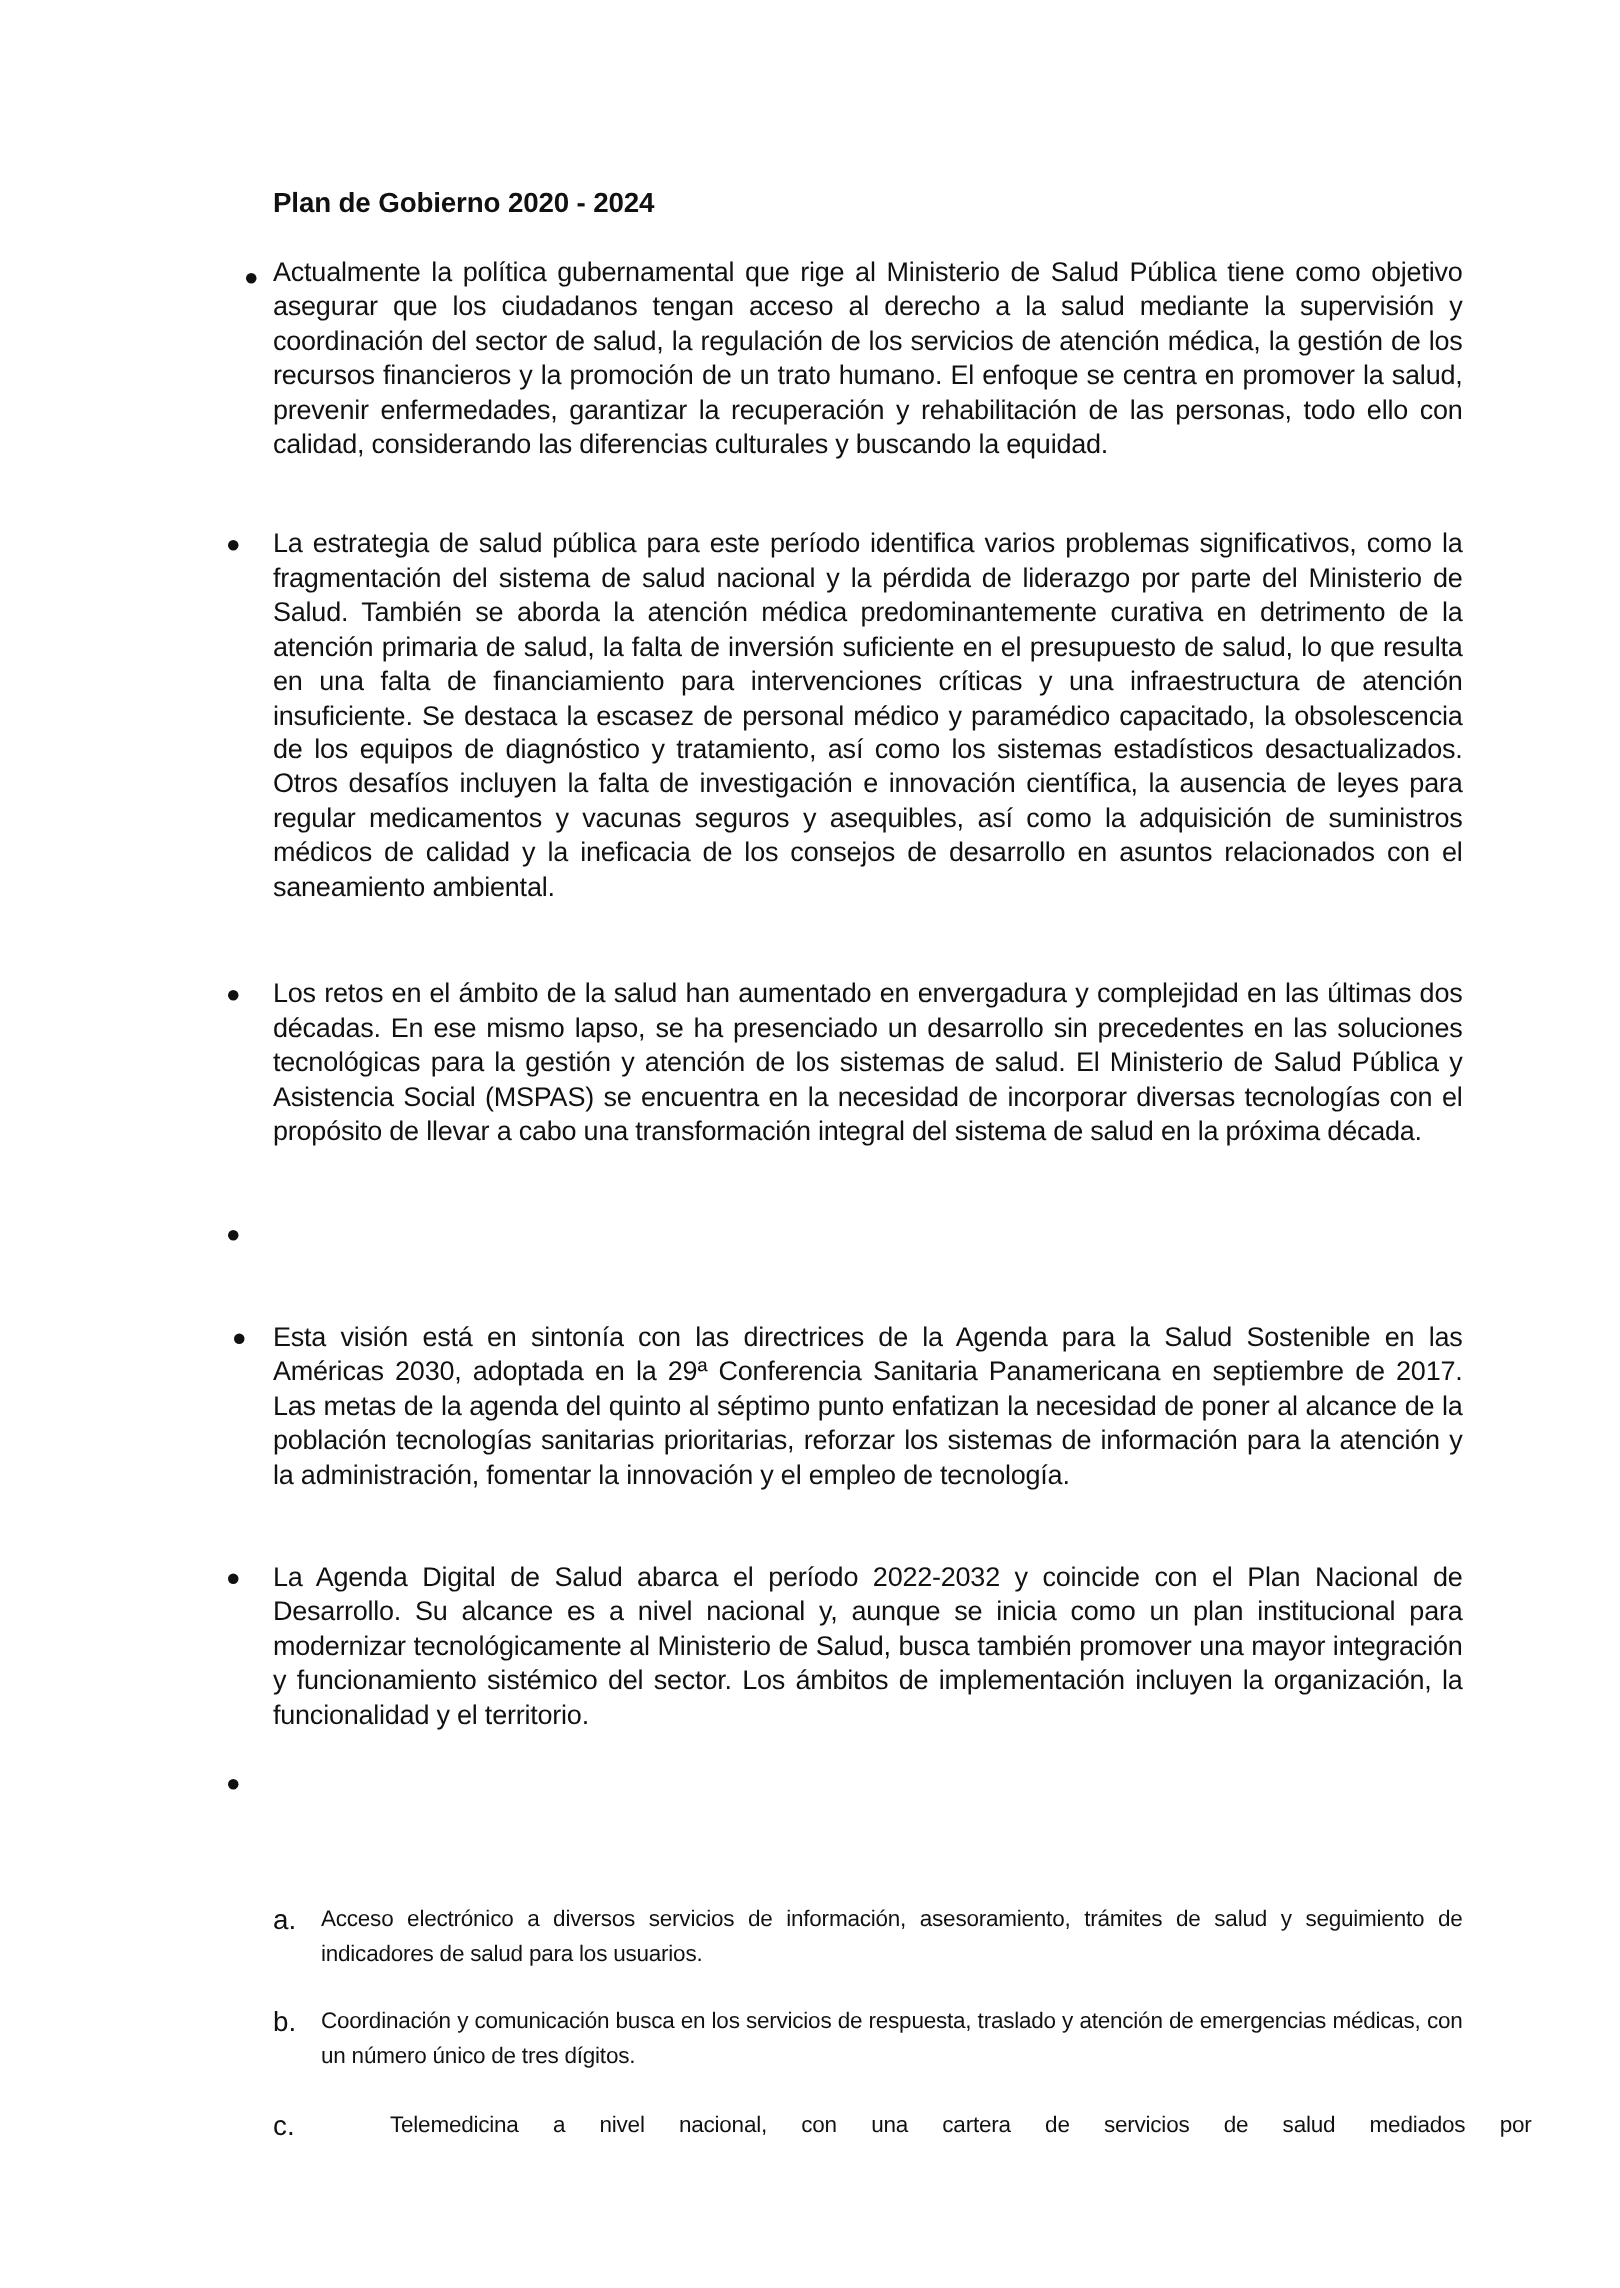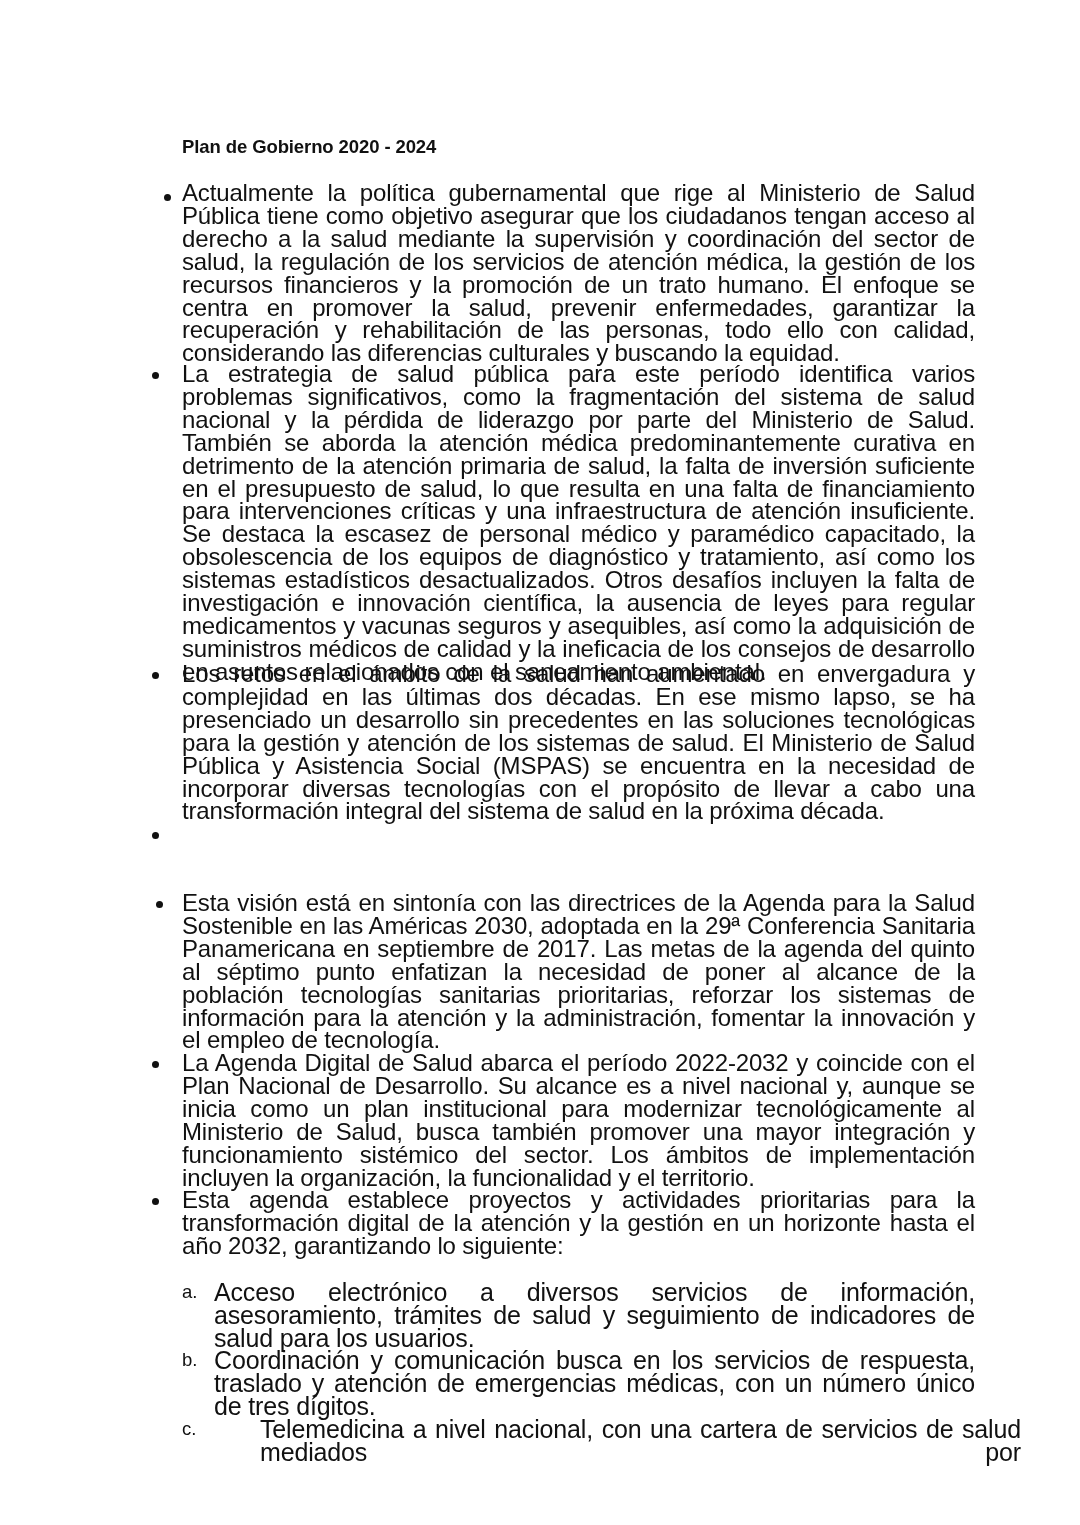--- a/index.html
+++ b/index.html
@@ -1,23 +1,23 @@
 <!DOCTYPE html>
 <html><head>
 <meta charset="utf-8">
 <style>
   html, body { margin: 0; padding: 0; background: #ffffff; }
   body { width: 1080px; height: 1525px; position: relative; overflow: hidden;
          font-family: "Liberation Sans", sans-serif; color: #111111; }
-  .page { position: absolute; left: 0; top: 16px; width: 1080px; height: 1469px; }
+  .page { position: absolute; left: 0; top: 4px; width: 1080px; height: 1469px; }
   .title { position: absolute; left: 182px; top: 120px; font-size: 18.5px; font-weight: bold; letter-spacing: -0.1px; }
-  .bullet-item { position: absolute; left: 182px; width: 793px; font-size: 24px; line-height: 22.9px;
+  .bullet-item { position: absolute; left: 182px; width: 793px; font-size: 18px; line-height: 22.9px;
                  text-align: justify; letter-spacing: -0.15px; }
   .bullet-dot { position: absolute; width: 7px; height: 7px; border-radius: 50%; background: #111; }
-  .list-item { position: absolute; left: 214px; width: 761px; font-size: 25px; line-height: 22.9px;
+  .list-item { position: absolute; left: 214px; width: 761px; font-size: 15px; line-height: 22.9px;
                text-align: justify; letter-spacing: -0.15px; }
   .list-marker { position: absolute; left: 182px; font-size: 18.5px; line-height: 22.9px; }
   .last-line-justify { text-align-last: justify; margin-left: 46px; }
 </style>
 </head>
 <body>
 
 <div class="page">
   <div class="title">Plan de Gobierno 2020 - 2024</div>
 
@@ -32,21 +32,20 @@
 
   <div class="bullet-dot" style="left:152px; top:816px;"></div>
 
   <div class="bullet-dot" style="left:156px; top:885px;"></div>
   <div class="bullet-item" style="top:876px;">Esta visión está en sintonía con las directrices de la Agenda para la Salud Sostenible en las Américas 2030, adoptada en la 29ª Conferencia Sanitaria Panamericana en septiembre de 2017. Las metas de la agenda del quinto al séptimo punto enfatizan la necesidad de poner al alcance de la población tecnologías sanitarias prioritarias, reforzar los sistemas de información para la atención y la administración, fomentar la innovación y el empleo de tecnología.</div>
 
   <div class="bullet-dot" style="left:152px; top:1045px;"></div>
   <div class="bullet-item" style="top:1036px;">La Agenda Digital de Salud abarca el período 2022-2032 y coincide con el Plan Nacional de Desarrollo. Su alcance es a nivel nacional y, aunque se inicia como un plan institucional para modernizar tecnológicamente al Ministerio de Salud, busca también promover una mayor integración y funcionamiento sistémico del sector. Los ámbitos de implementación incluyen la organización, la funcionalidad y el territorio.</div>
 
   <div class="bullet-dot" style="left:152px; top:1182px;"></div>
-  <div class="bullet-item" style="top:1173px;">Esta agenda establece proyectos y actividades prioritarias para la transformación digital de la atención y la gestión en un horizonte hasta el año 2032, garantizando lo siguiente:</div>
 
   <div class="list-marker" style="top:1265px;">a.</div>
   <div class="list-item" style="top:1265px;">Acceso electrónico a diversos servicios de información, asesoramiento, trámites de salud y seguimiento de indicadores de salud para los usuarios.</div>
 
   <div class="list-marker" style="top:1333px;">b.</div>
   <div class="list-item" style="top:1333px;">Coordinación y comunicación busca en los servicios de respuesta, traslado y atención de emergencias médicas, con un número único de tres dígitos.</div>
 
   <div class="list-marker" style="top:1402px;">c.</div>
   <div class="list-item last-line-justify" style="top:1402px;">Telemedicina a nivel nacional, con una cartera de servicios de salud mediados por</div>
 </div>

